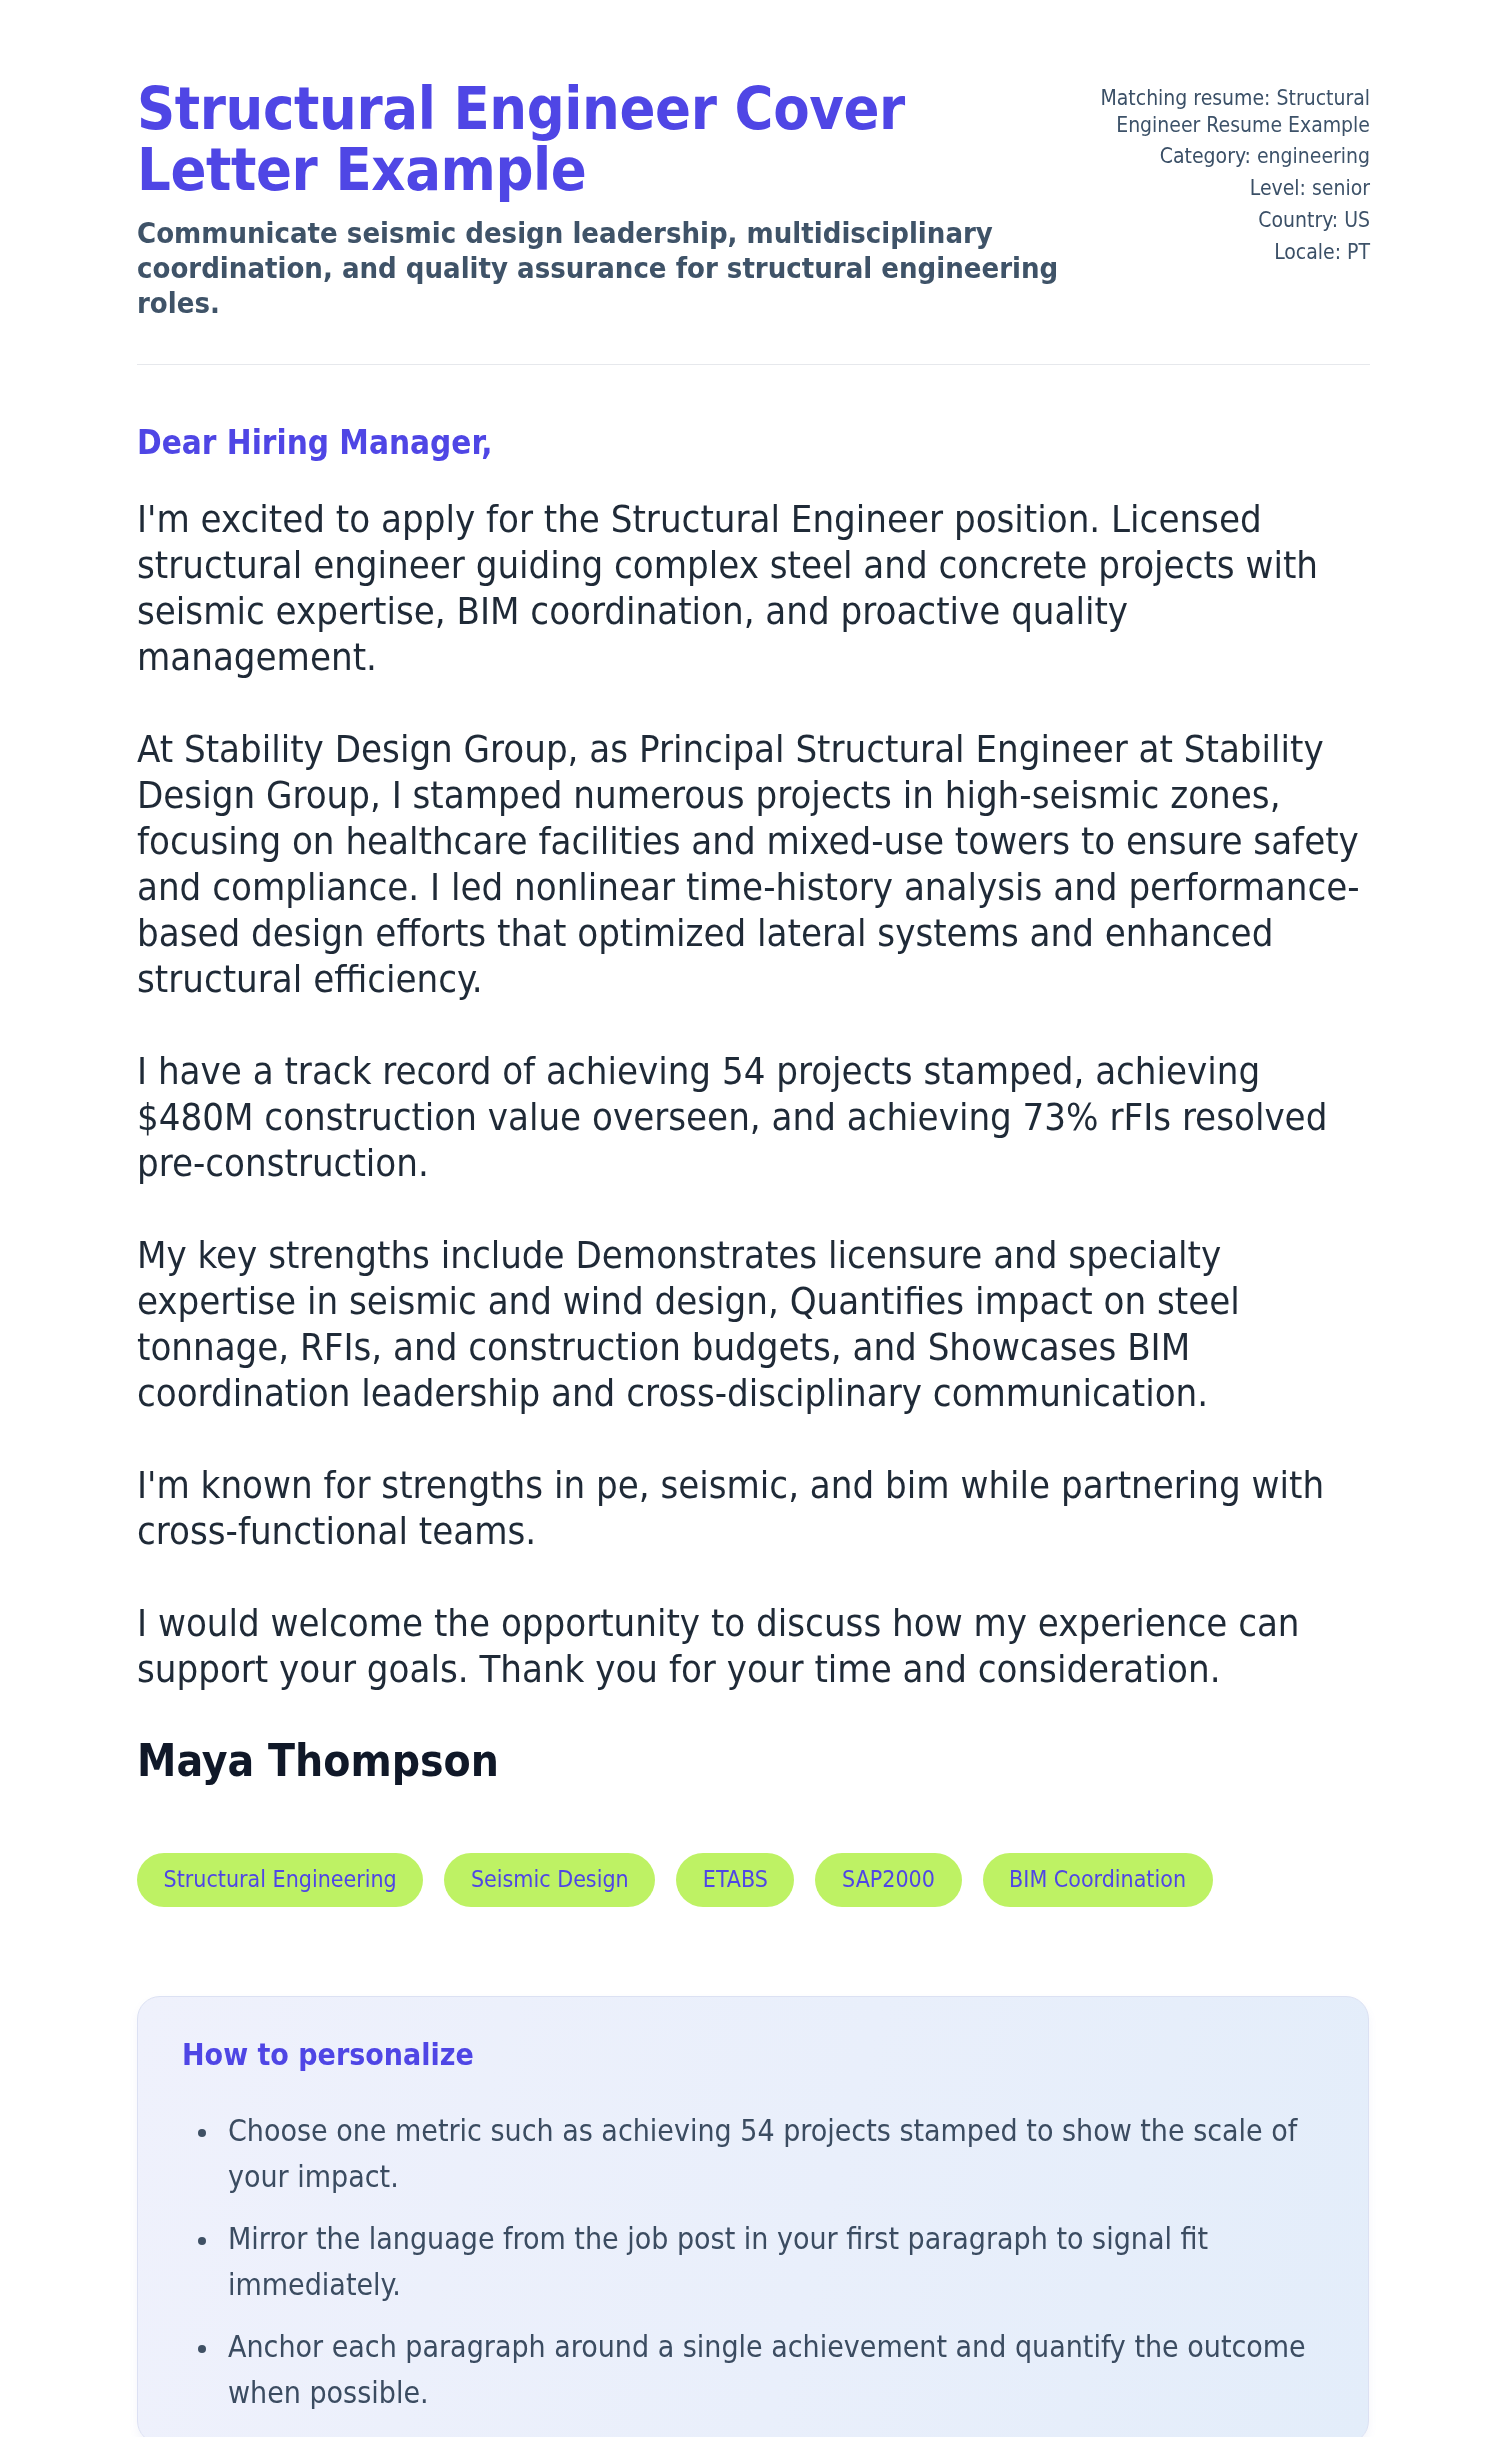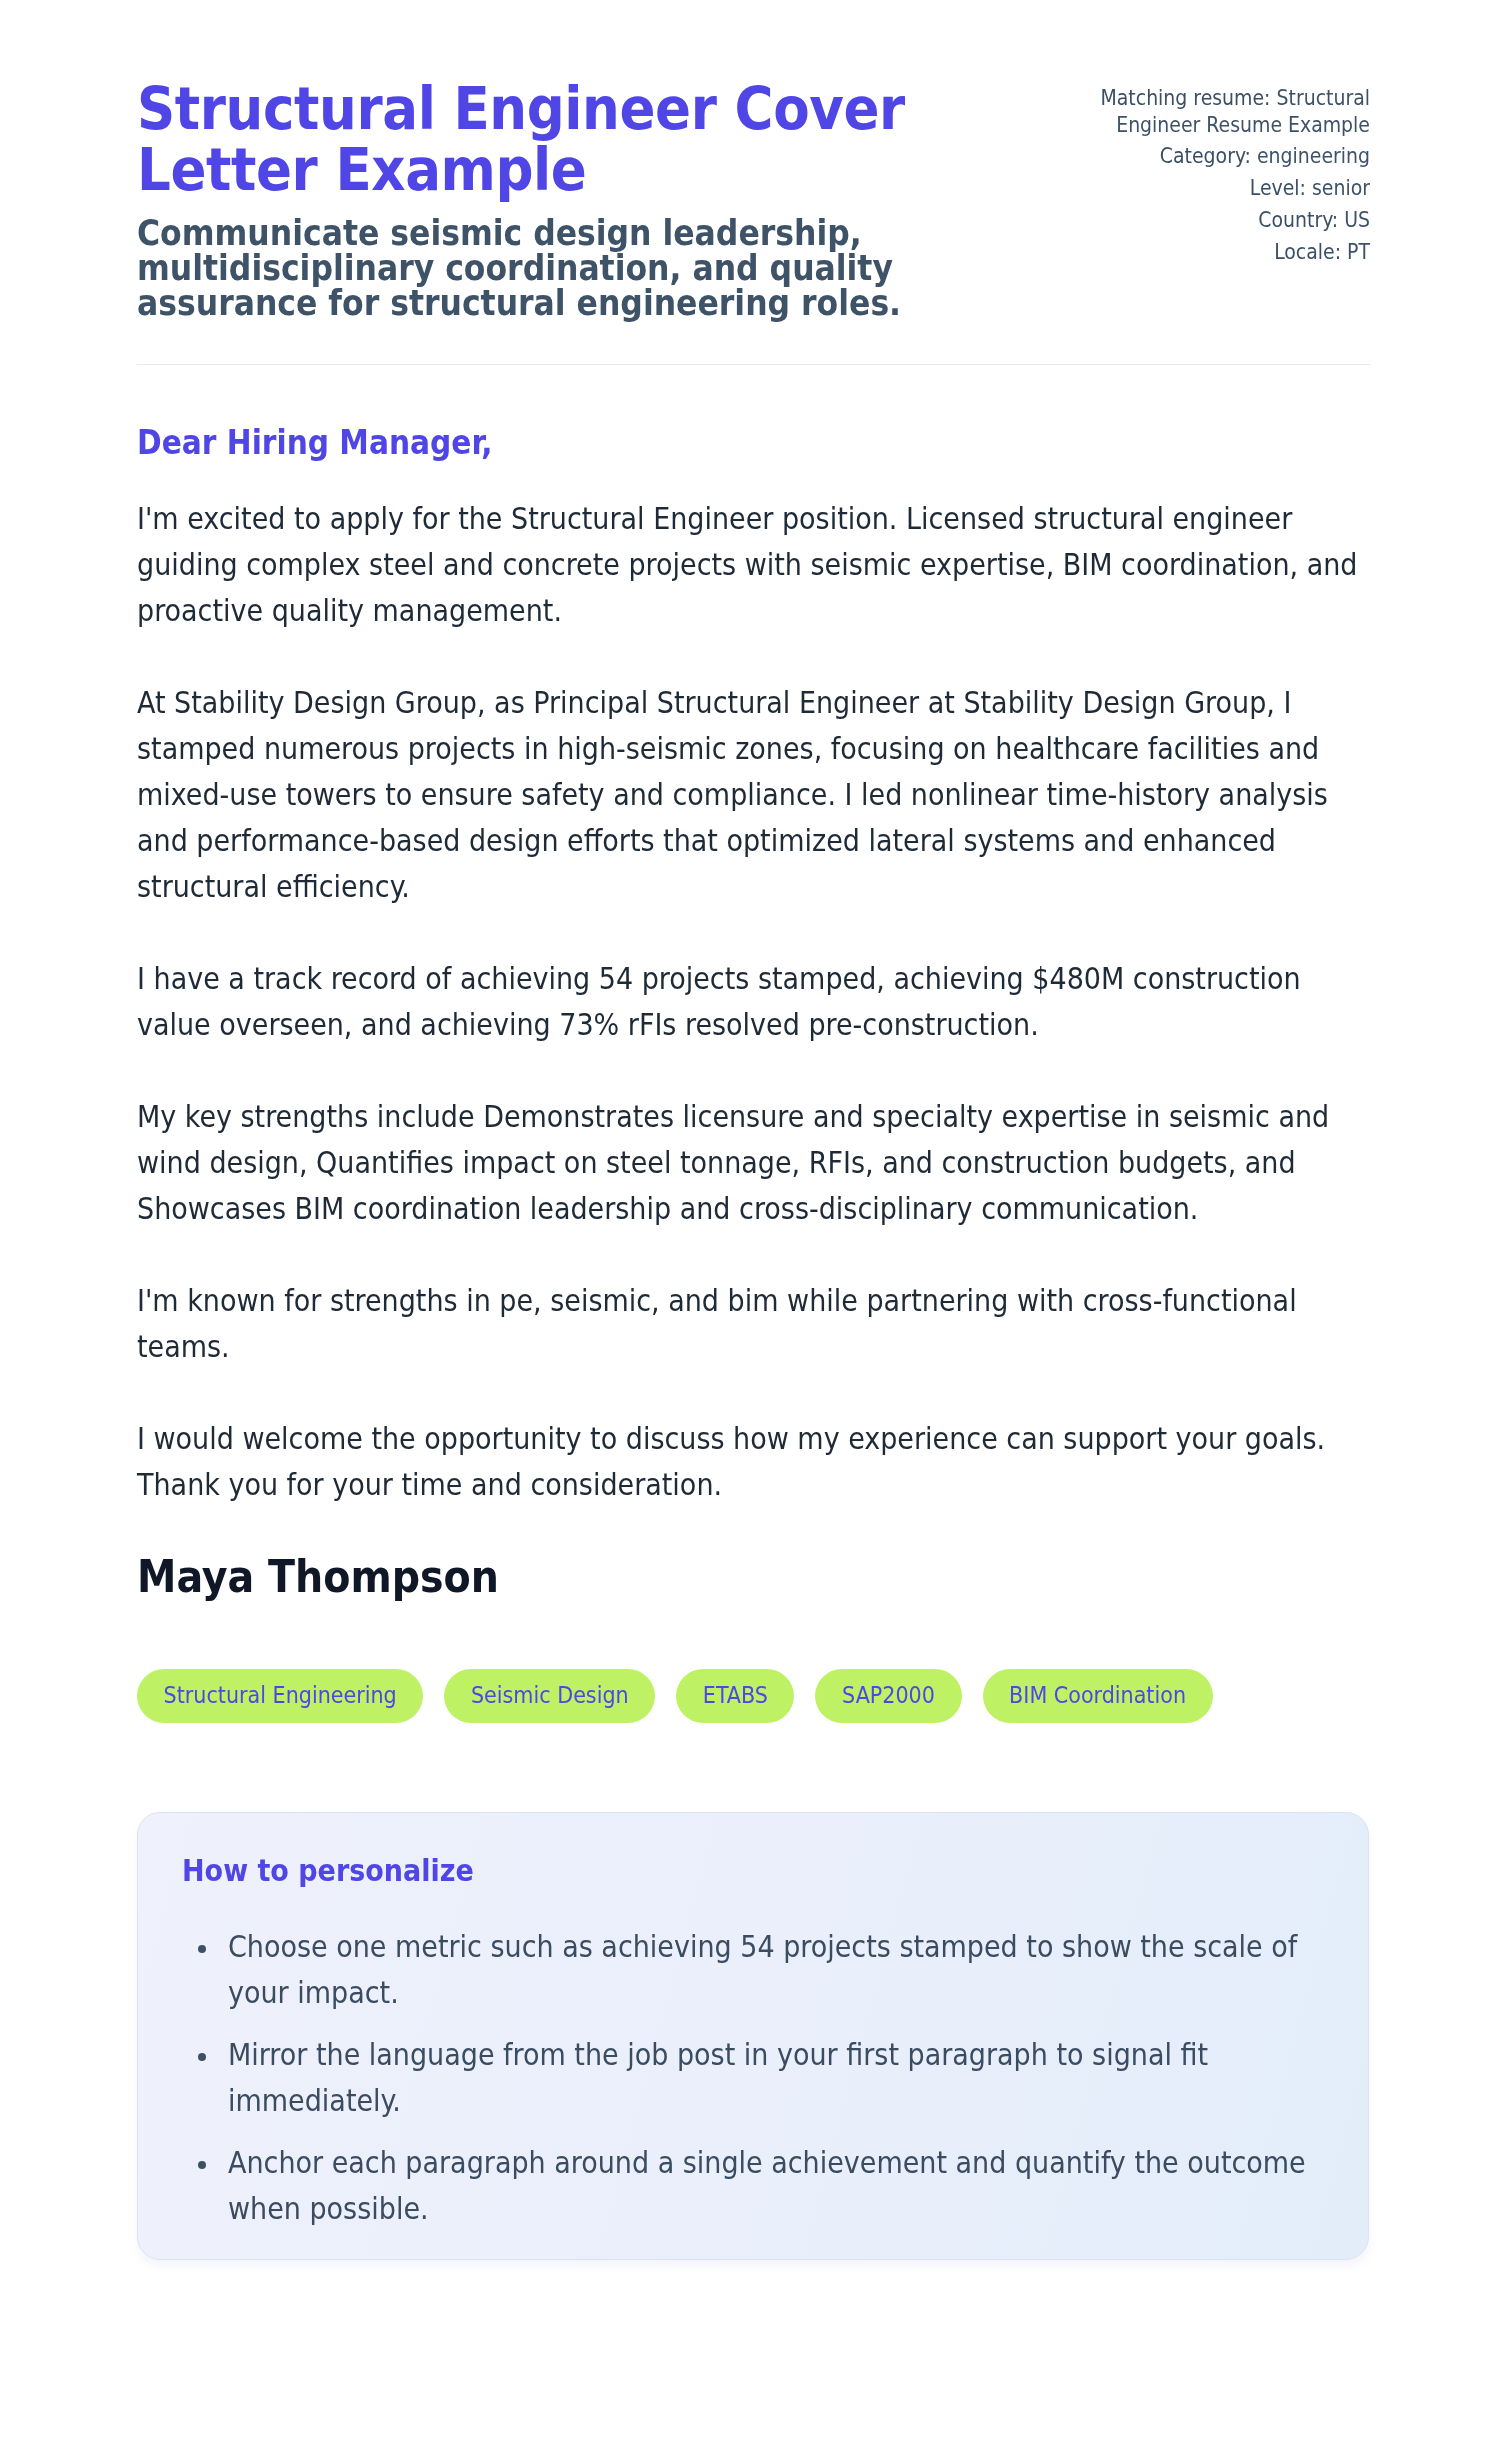--- a/index.html
+++ b/index.html
@@ -32,21 +32,21 @@
     margin: 0;
     font-size: 59px;
     line-height: 61px;
     font-weight: 700;
     color: #4f46e5;
     letter-spacing: -0.4px;
   }
   .subtitle {
     margin: 16px 0 0 0;
     max-width: 993px;
-    font-size: 35px;
+    font-size: 29px;
     line-height: 35px;
     font-weight: 700;
     color: #3f5368;
   }
   .meta {
     flex: 0 0 auto;
     width: 293px;
     padding-top: 7px;
     text-align: right;
     font-size: 21px;
@@ -66,21 +66,21 @@
   .greeting {
     margin: 0 0 30px 0;
     font-size: 33px;
     line-height: 46px;
     font-weight: 700;
     color: #4f46e5;
   }
   .para {
     margin: 0 0 46px 0;
     max-width: 1232px;
-    font-size: 30px;
+    font-size: 38px;
     line-height: 46px;
     color: #1f2a37;
   }
   .signature { margin-top: 43px; }
   .sig-name {
     margin: 0 0 8.9px 0;
     font-size: 44px;
     line-height: 46px;
     font-weight: 700;
     color: #101828;

